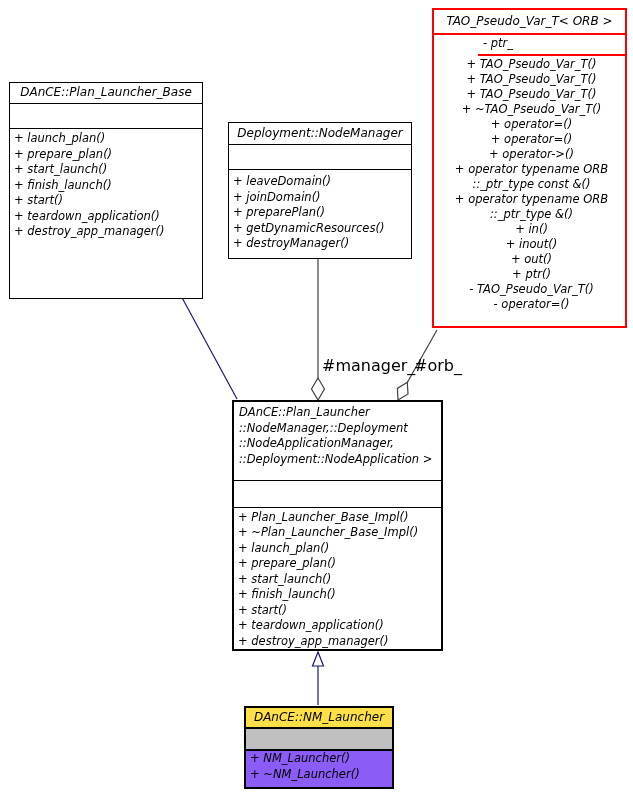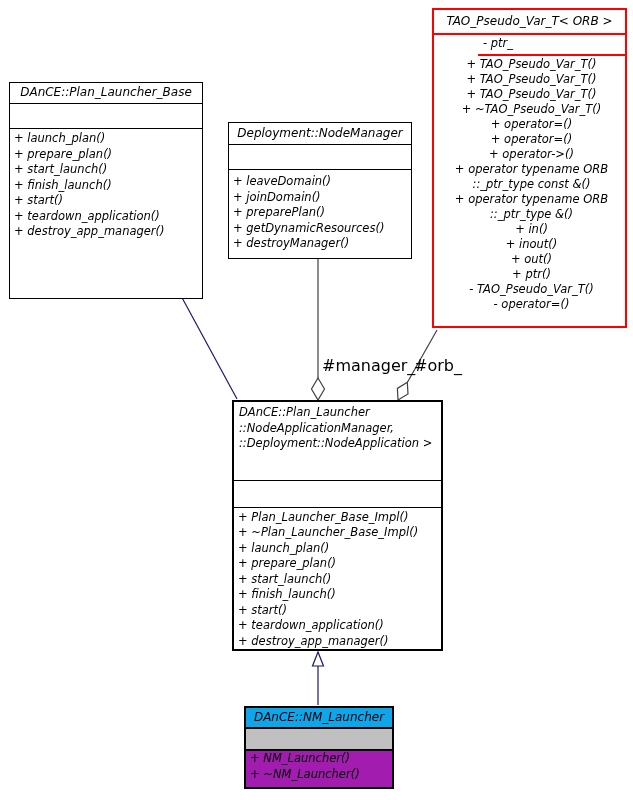--- a/index.html
+++ b/index.html
@@ -50,23 +50,23 @@
   
   #box-impl { left: 216px; top: 400px; width: 211px; height: 251px; border-width: 2px; margin-left: 16px; }
   #box-impl .uml-title {
     height: 79px; display: block; text-align: left;
     padding: 3px 0 0 5px; font-size: 11.5px; line-height: 15.5px;
   }
   #box-impl .uml-attrs { height: 27px; }
 
   
   #box-nml { left: 244px; top: 706px; width: 150px; height: 83px; border-width: 2px; background: #c0c0c0; }
-  #box-nml .uml-title { height: 21px; border-bottom-width: 2px; background: #0ea5e9; }
+  #box-nml .uml-title { height: 21px; border-bottom-width: 2px; background: #fde047; }
   #box-nml .uml-attrs { height: 22px; border-bottom-width: 2px; background: #c0c0c0; }
-  #box-nml .uml-methods { background: #a21caf; padding-top: 0; }
+  #box-nml .uml-methods { background: #8b5cf6; padding-top: 0; }
 
   .edge-label {
     position: absolute; font-size: 16px; color: #000000; white-space: nowrap;
   }
   #label-manager { left: 322px; top: 356px; }
   #label-orb { left: 414px; top: 356px; }
 
   .inh-line { stroke-width: 1.2; fill: none; }
   .inh-head { fill: #ffffff; stroke-width: 1.2; }
   .agg-line { stroke-width: 1.2; fill: none; }
@@ -151,20 +151,21 @@
       <div>+ out()</div>
       <div>+ ptr()</div>
       <div>- TAO_Pseudo_Var_T()</div>
       <div>- operator=()</div>
     </div>
   </div>
 
   <div class="uml-class" id="box-impl">
     <div class="uml-title uml-title-lines">
       <div>DAnCE::Plan_Launcher</div>
+      <div>::NodeManager,::Deployment</div>
       <div>::NodeApplicationManager,</div>
       <div>::Deployment::NodeApplication &gt;</div>
     </div>
     <div class="uml-attrs"></div>
     <div class="uml-methods">
       <div>+ Plan_Launcher_Base_Impl()</div>
       <div>+ ~Plan_Launcher_Base_Impl()</div>
       <div>+ launch_plan()</div>
       <div>+ prepare_plan()</div>
       <div>+ start_launch()</div>

